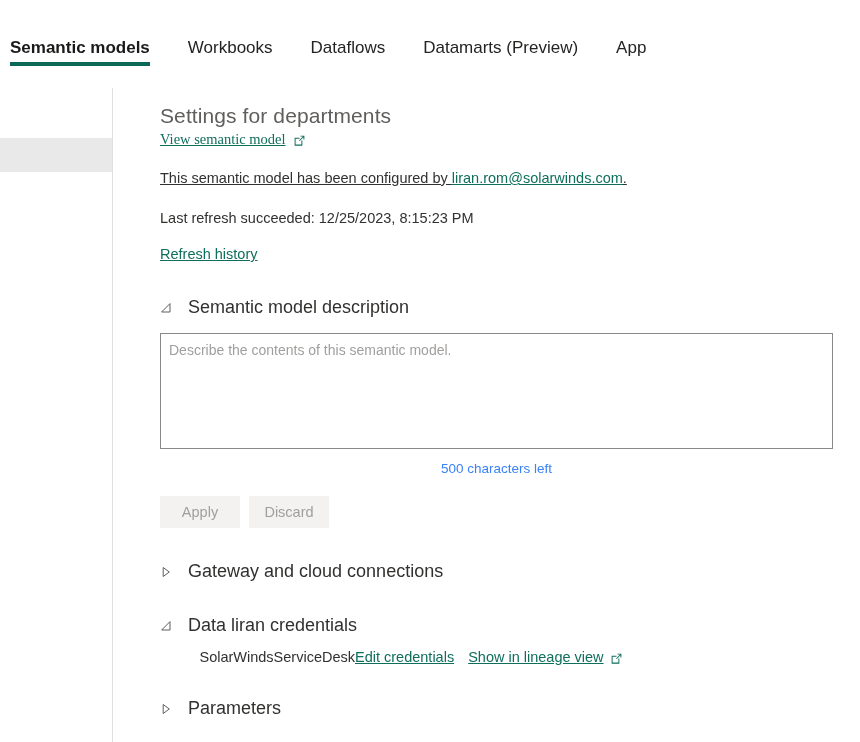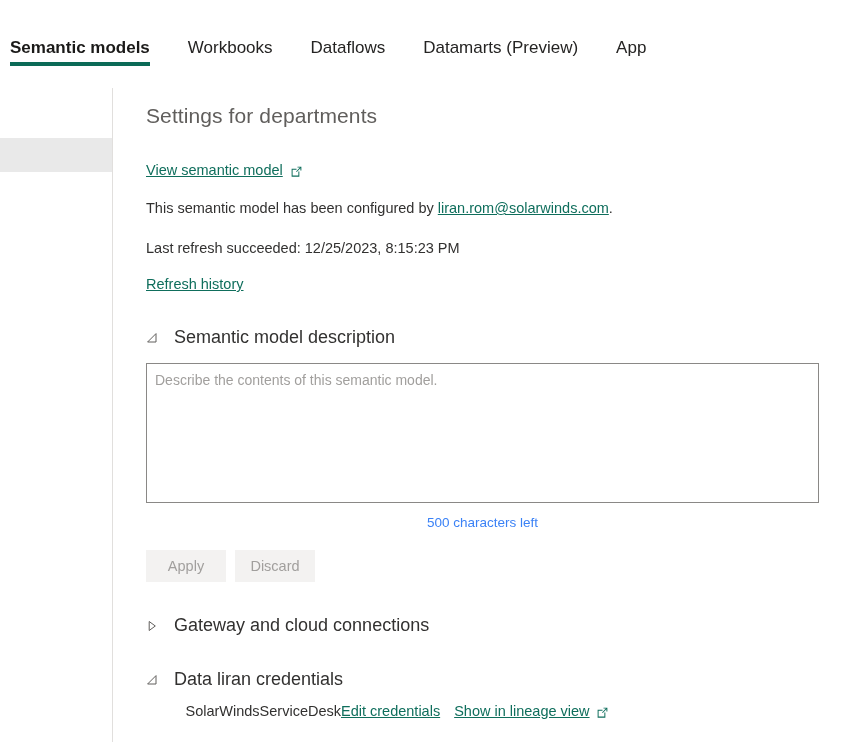--- a/index.html
+++ b/index.html
@@ -78,61 +78,63 @@
   }
 
   
   .content {
     position: absolute;
     top: 88px;
     left: 114px;
     width: 746px;
     height: 654px;
     box-sizing: border-box;
-    padding: 14px 0 0 32px;
+    padding: 14px 0 0 46px;
   }
 
   .page-title {
     font-size: 21px;
     font-weight: normal;
     color: #605e5c;
     margin: 0;
     line-height: 28px;
     letter-spacing: .1px;
   }
 
   a.link {
     color: #0f6e5c;
     text-decoration: underline;
     font-size: 14.5px;
     cursor: pointer;
   }
 
   .view-model-row {
-    margin-top: 32px;
+    margin-top: 1px;
     display: flex;
     align-items: center;
     gap: 7px;
     width: max-content;
+    font-family: Liberation Serif, serif;
   }
 
   .ext-icon {
     display: inline-block;
     width: 13px;
     height: 13px;
     position: relative;
     top: 1px;
   }
   .ext-icon svg { display: block; }
 
   .configured-line {
     margin-top: 21px;
     font-size: 14.5px;
     color: #323130;
     line-height: 18px;
+    text-decoration: underline;
   }
 
   .refresh-block {
     margin-top: 22px;
     font-size: 14.5px;
     color: #323130;
     line-height: 19px;
   }
   .refresh-block .refresh-history {
     display: inline-block;
@@ -163,21 +165,21 @@
     white-space: nowrap;
   }
 
   
   .desc-area {
     margin-top: 15px;
     width: 673px;
   }
   textarea.desc-input {
     width: 673px;
-    height: 140px;
+    height: 116px;
     box-sizing: border-box;
     border: 1px solid #8a8886;
     padding: 7px 8px;
     font-family: "Liberation Sans", sans-serif;
     font-size: 14px;
     color: #323130;
     resize: none;
     outline: none;
     background: #ffffff;
     line-height: 18px;

